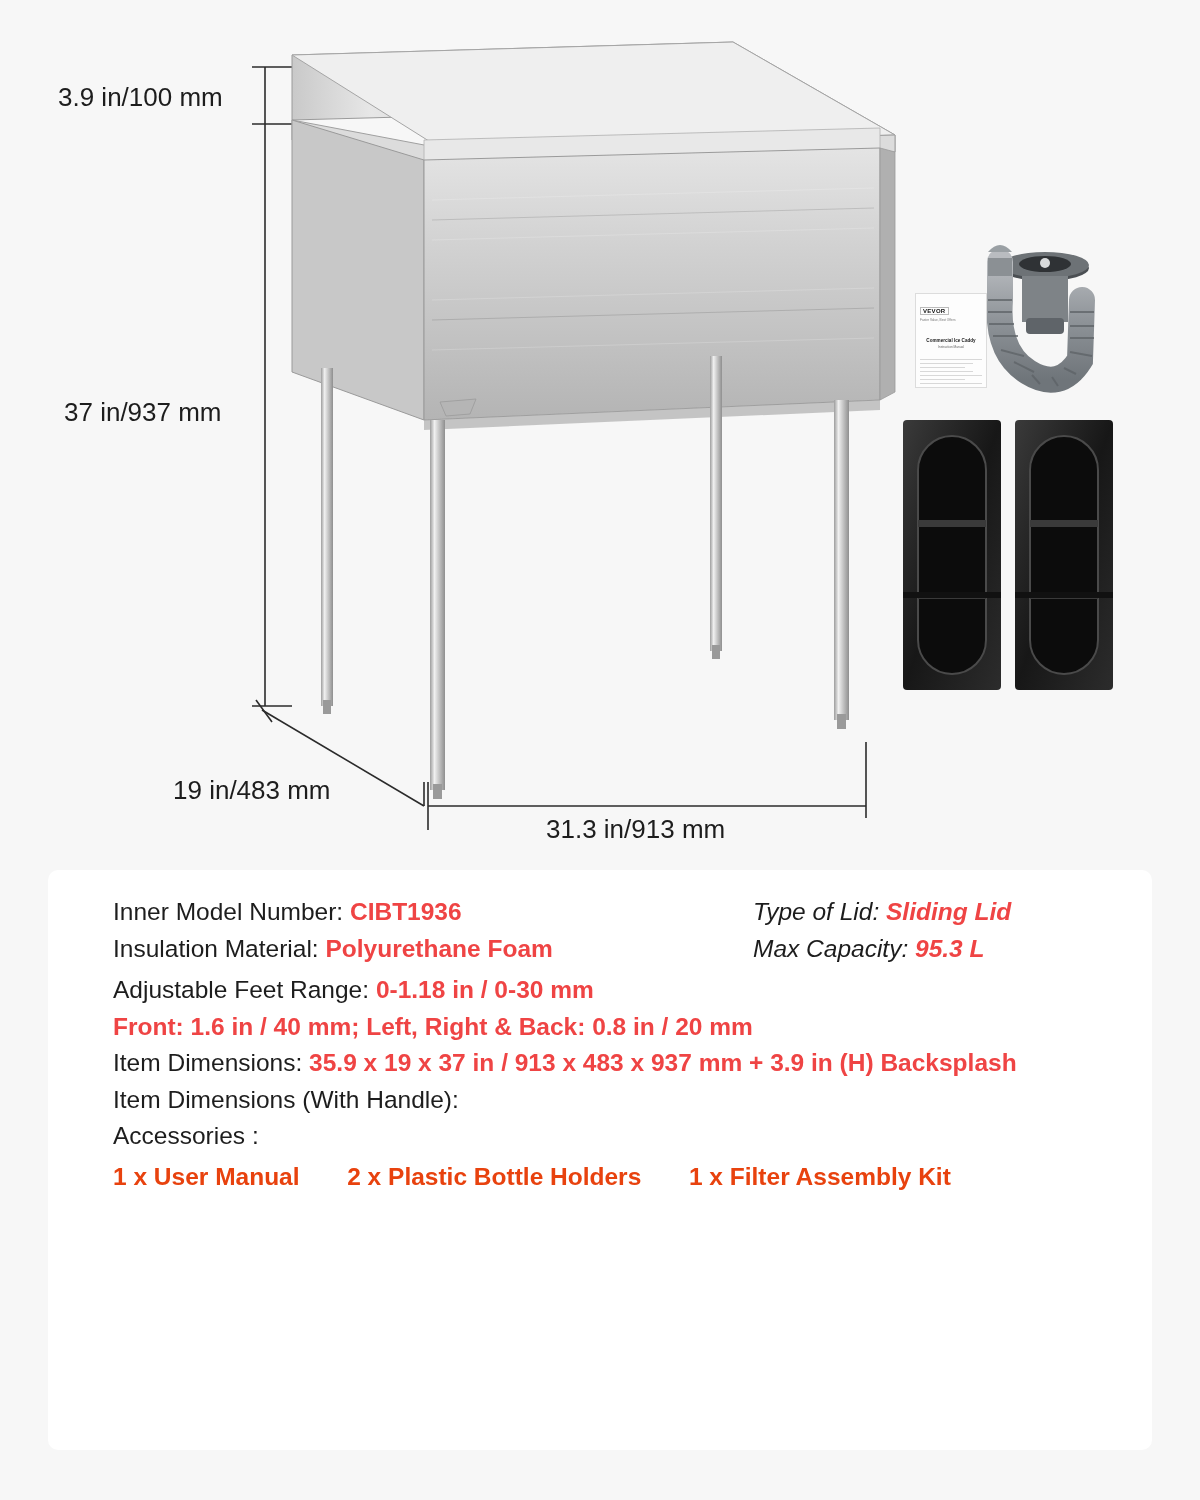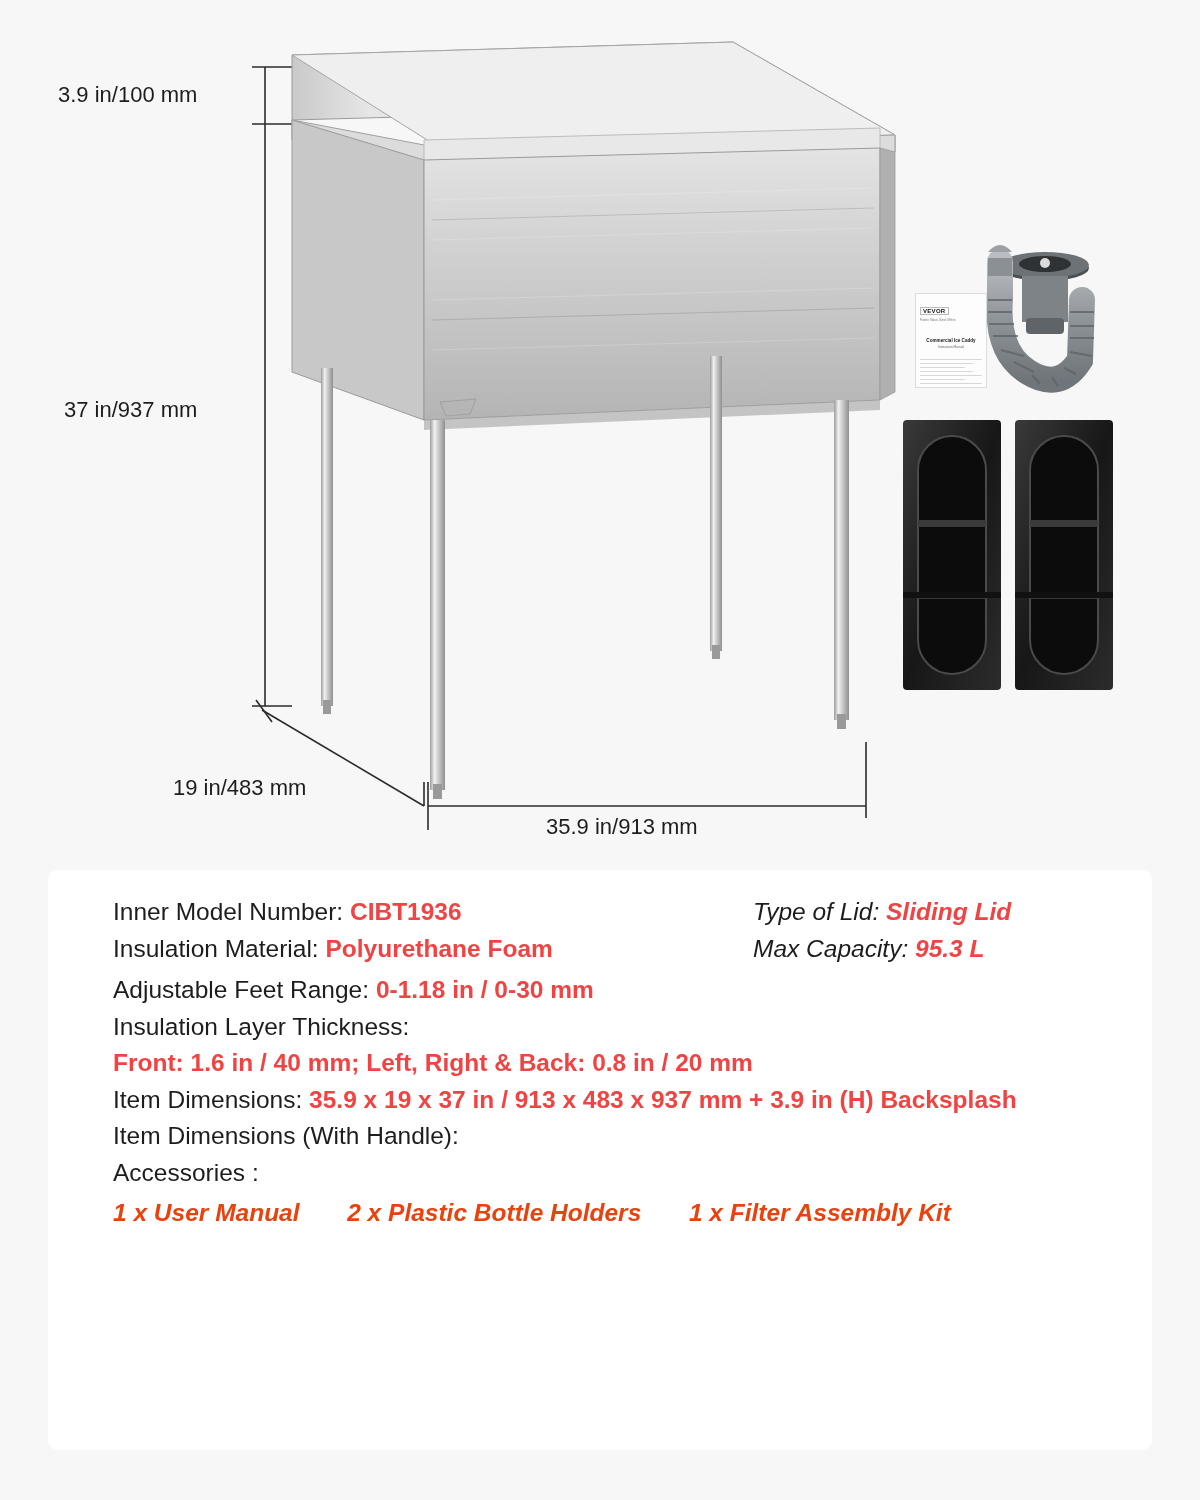--- a/index.html
+++ b/index.html
@@ -16,21 +16,21 @@
   
   #diagram {
     position: absolute;
     left: 0; top: 0;
     width: 1200px; height: 880px;
   }
   #diagram svg { display: block; }
 
   .dim-label {
     position: absolute;
-    font-size: 22px;
+    font-size: 26px;
     color: #1d1d1d;
     font-family: "Liberation Sans", sans-serif;
     white-space: nowrap;
   }
   #lbl-backsplash { left: 58px;  top: 82px; }
   #lbl-height     { left: 64px;  top: 397px; }
   #lbl-depth      { left: 173px; top: 775px; }
   #lbl-width      { left: 546px; top: 814px; }
 
   
@@ -89,21 +89,21 @@
 
   .acc-title { margin-top: 8px; }
   .acc-list {
     font-size: 24.5px;
     padding-left: 65px;
     margin-top: 14px;
     color: #e8420e;
     font-weight: bold;
     white-space: nowrap;
   }
-  .acc-list span { display: inline-block; font-style: italic; }
+  .acc-list span { display: inline-block; }
   .acc-gap { width: 34px; }
 </style>
 </head>
 <body>
 
 <div id="diagram">
 
   <svg width="1200" height="880" viewBox="0 0 1200 880">
     <defs>
       <linearGradient id="steelTop" x1="0" y1="0" x2="1" y2="0">
@@ -261,21 +261,21 @@
         <i></i>
         <i></i>
         <i></i>
         <i></i>
     </div>
   </div>
 
   <div class="dim-label" id="lbl-backsplash">3.9 in/100 mm</div>
   <div class="dim-label" id="lbl-height">37 in/937 mm</div>
   <div class="dim-label" id="lbl-depth">19 in/483 mm</div>
-  <div class="dim-label" id="lbl-width">35.9 in/913 mm</div>
+  <div class="dim-label" id="lbl-width">31.3 in/913 mm</div>
 </div>
 
 <div id="spec-card">
 
   <div class="spec-top">
     <div class="left-col">
       <div class="spec-row">
         <span>Inner Model Number:</span>
         <span class="val">CIBT1936</span>
       </div>
@@ -297,23 +297,20 @@
   </div>
 
 
   <div class="spec-row">
     <span>Adjustable Feet Range:</span>
     <span class="val">0-1.18 in / 0-30 mm</span>
   </div>
 
 
   <div class="spec-row">
-    <span>Insulation Layer Thickness:</span>
-  </div>
-  <div class="spec-row">
     <span class="val">Front: 1.6 in / 40 mm; Left, Right &amp; Back: 0.8 in / 20 mm</span>
   </div>
 
   <div class="spec-row">
     <span>Item Dimensions:</span>
     <span class="val">35.9 x 19 x 37 in / 913 x 483 x 937 mm + 3.9 in (H) Backsplash</span>
   </div>
 
   <div class="spec-row">
     <span>Item Dimensions (With Handle):</span>

